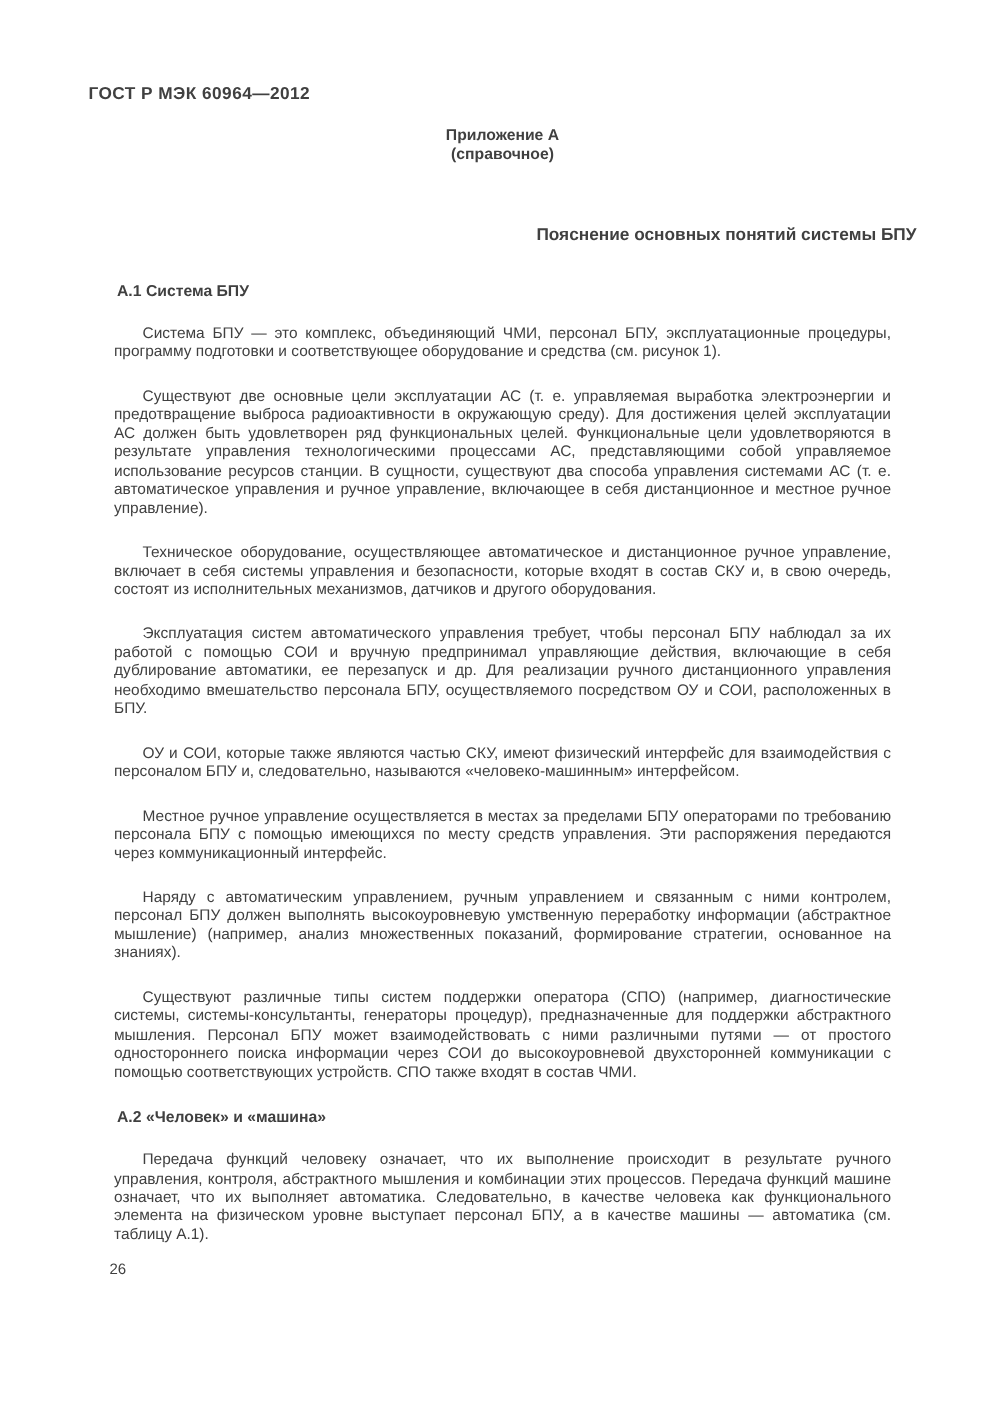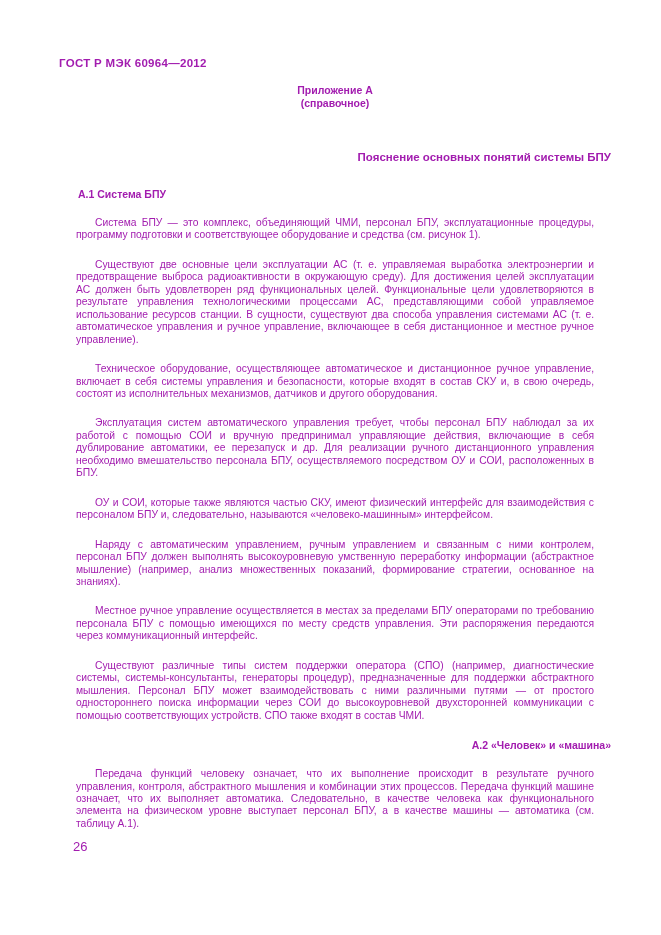--- a/index.html
+++ b/index.html
@@ -2,21 +2,21 @@
 <html lang="ru"><head>
 <meta charset="utf-8">
 <style>
   html, body { margin: 0; padding: 0; background: #ffffff; }
   .page {
     position: relative;
     width: 661px;
     height: 935px;
     background: #ffffff;
     font-family: "Liberation Sans", sans-serif;
-    color: #a21caf;
+    color: #404040;
     overflow: hidden;
   }
   .content {
     position: absolute;
     left: 59px;
     top: 57px;
     width: 552px;
   }
   .doc-number {
     font-weight: bold;
@@ -41,34 +41,33 @@
   .section-heading {
     font-weight: bold;
     font-size: 10.5px;
     line-height: 12px;
     margin: 24px 0 6px 0;
     text-indent: 19px;
   }
   .section-heading.second {
     margin-top: 10px;
     margin-bottom: 5px;
-    text-align: right;
   }
   .body-paragraph {
     margin: 17px;
     font-size: 10.3px;
     line-height: 12.45px;
     text-align: justify;
     text-indent: 19px;
   }
   .page-num {
     position: absolute;
     left: 73px;
     top: 841px;
-    font-size: 13px;
+    font-size: 10px;
     line-height: 12px;
   }
 </style>
 </head>
 <body>
 
 <div class="page">
   <div class="content">
 
     <div class="doc-number">ГОСТ Р МЭК 60964—2012</div>
@@ -80,22 +79,22 @@
 
     <div class="main-title">Пояснение основных понятий системы БПУ</div>
 
     <div>
       <div class="section-heading">А.1 Система БПУ</div>
       <p class="body-paragraph">Система БПУ — это комплекс, объединяющий ЧМИ, персонал БПУ, эксплуатационные процедуры, программу подготовки и соответствующее оборудование и средства (см. рисунок 1).</p>
       <p class="body-paragraph">Существуют две основные цели эксплуатации АС (т. е. управляемая выработка электроэнергии и предотвращение выброса радиоактивности в окружающую среду). Для достижения целей эксплуатации АС должен быть удовлетворен ряд функциональных целей. Функциональные цели удовлетворяются в результате управления технологическими процессами АС, представляющими собой управляемое использование ресурсов станции. В сущности, существуют два способа управления системами АС (т. е. автоматическое управления и ручное управление, включающее в себя дистанционное и местное ручное управление).</p>
       <p class="body-paragraph">Техническое оборудование, осуществляющее автоматическое и дистанционное ручное управление, включает в себя системы управления и безопасности, которые входят в состав СКУ и, в свою очередь, состоят из исполнительных механизмов, датчиков и другого оборудования.</p>
       <p class="body-paragraph">Эксплуатация систем автоматического управления требует, чтобы персонал БПУ наблюдал за их работой с помощью СОИ и вручную предпринимал управляющие действия, включающие в себя дублирование автоматики, ее перезапуск и др. Для реализации ручного дистанционного управления необходимо вмешательство персонала БПУ, осуществляемого посредством ОУ и СОИ, расположенных в БПУ.</p>
       <p class="body-paragraph">ОУ и СОИ, которые также являются частью СКУ, имеют физический интерфейс для взаимодействия с персоналом БПУ и, следовательно, называются «человеко-машинным» интерфейсом.</p>
+      <p class="body-paragraph">Местное ручное управление осуществляется в местах за пределами БПУ операторами по требованию персонала БПУ с помощью имеющихся по месту средств управления. Эти распоряжения передаются через коммуникационный интерфейс.</p>
       <p class="body-paragraph">Наряду с автоматическим управлением, ручным управлением и связанным с ними контролем, персонал БПУ должен выполнять высокоуровневую умственную переработку информации (абстрактное мышление) (например, анализ множественных показаний, формирование стратегии, основанное на знаниях).</p>
-      <p class="body-paragraph">Местное ручное управление осуществляется в местах за пределами БПУ операторами по требованию персонала БПУ с помощью имеющихся по месту средств управления. Эти распоряжения передаются через коммуникационный интерфейс.</p>
       <p class="body-paragraph">Существуют различные типы систем поддержки оператора (СПО) (например, диагностические системы, системы-консультанты, генераторы процедур), предназначенные для поддержки абстрактного мышления. Персонал БПУ может взаимодействовать с ними различными путями — от простого одностороннего поиска информации через СОИ до высокоуровневой двухсторонней коммуникации с помощью соответствующих устройств. СПО также входят в состав ЧМИ.</p>
     </div>
 
     <div>
       <div class="section-heading second">А.2 «Человек» и «машина»</div>
       <p class="body-paragraph">Передача функций человеку означает, что их выполнение происходит в результате ручного управления, контроля, абстрактного мышления и комбинации этих процессов. Передача функций машине означает, что их выполняет автоматика. Следовательно, в качестве человека как функционального элемента на физическом уровне выступает персонал БПУ, а в качестве машины — автоматика (см. таблицу А.1).</p>
     </div>
 
   </div>
 

